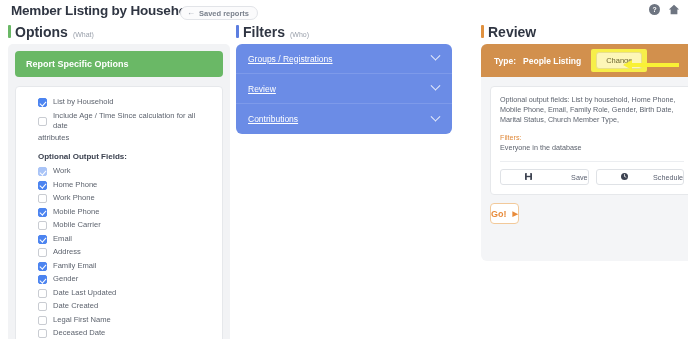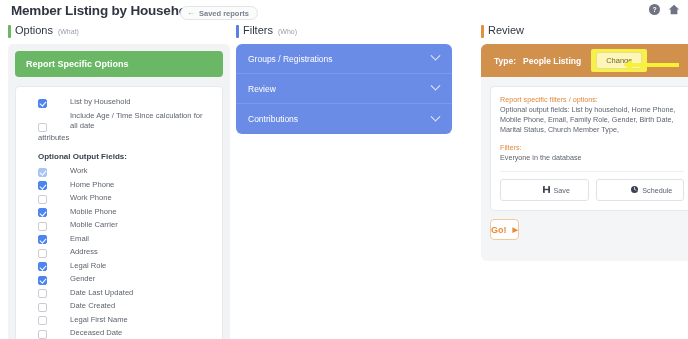--- a/index.html
+++ b/index.html
@@ -41,21 +41,21 @@
   .col-review  { left: 481px; width: 222px; }
 
   .sec-head {
     display: flex; align-items: baseline; gap: 5px;
     padding-left: 7px; position: relative; height: 17px;
   }
   .sec-head::before {
     content: ""; position: absolute; left: 0; top: 1px;
     width: 3px; height: 13px; border-radius: 1px; background: var(--bar);
   }
-  .sec-title { font-size: 11px; font-weight: normal; color: #2f3542; }
+  .sec-title { font-size: 14px; font-weight: bold; color: #2f3542; }
   .sec-sub { font-size: 7px; color: #9aa0ab; font-weight: normal; }
 
   
   .panel-options {
     margin-top: 3px;
     background: #f2f3f5;
     border-radius: 5px;
     padding: 7px;
     height: 309px;
     overflow: hidden;
@@ -64,21 +64,21 @@
     background: #6ab866; border-radius: 4px;
     height: 26px; display: flex; align-items: center; padding-left: 11px;
     color: #ffffff; font-size: 9px; font-weight: bold;
     margin-bottom: 9px;
   }
   .opt-card {
     background: #ffffff; border: 1px solid #e6e8eb; border-radius: 4px;
     padding: 10px 10px 10px 22px;
     height: 266px; overflow: hidden;
   }
-  .cb-row { display: flex; align-items: flex-end; gap: 23px; margin-bottom: 3px; }
+  .cb-row { display: flex; align-items: center; gap: 6px; margin-bottom: 3px; }
   .cb {
     width: 9px; height: 9px; min-width: 9px; border-radius: 2px;
     border: 1px solid #c9ccd2; background: #ffffff; margin-top: 1px;
     position: relative; cursor: pointer;
   }
   .cb.on { background: #4c84f0; border-color: #4c84f0; }
   .cb.dim { background: #a9c4f7; border-color: #a9c4f7; }
   .cb.on::after, .cb.dim::after {
     content: ""; position: absolute; left: 2.4px; top: 0.6px;
     width: 2.6px; height: 5px; border: solid #ffffff;
@@ -90,20 +90,21 @@
 
   
   .filters-box {
     margin-top: 3px; background: #6b8ce6; border-radius: 6px; overflow: hidden;
   }
   .filter-row {
     height: 30px; display: flex; align-items: center;
     justify-content: space-between; padding: 0 13px 0 12px;
     color: #ffffff; font-size: 8.5px; cursor: pointer;
     border-bottom: 1px solid #7d9aea;
+    text-decoration: underline;
   }
   .filter-row:last-child { border-bottom: none; }
   .chev { width: 7px; height: 7px; border: solid #e9eefc; border-width: 0 1.2px 1.2px 0; transform: rotate(45deg) translate(-2px,-2px); }
 
   
   .review-box {
     margin-top: 3px; background: #f4f5f7; border-radius: 6px;
     padding: 0 0 9px 0; overflow: hidden; height: 217px;
   }
   .type-bar {
@@ -126,22 +127,22 @@
   .review-card {
     background: #ffffff; border: 1px solid #e6e8eb; border-radius: 4px;
     margin: 9px 9px 0 9px; padding: 8px 9px 9px 9px;
   }
   .rv-head { font-size: 7.2px; color: #e08a3c; margin-bottom: 1px; }
   .rv-body { font-size: 7.2px; color: #5d636e; line-height: 10px; }
   .rv-gap { height: 8px; }
   .rv-divider { height: 1px; background: #eceef1; margin: 8px 0 7px 0; }
   .btn-row { display: flex; gap: 7px; }
   .sbtn {
-    flex: 1; height: 22px; border: 1px solid #dfe2e6; border-radius: 3px;
-    background: #ffffff; display: flex; align-items: center; justify-content: center;
+    flex: 1; height: 16px; border: 1px solid #dfe2e6; border-radius: 3px;
+    background: #ffffff; display: flex; align-items: center; justify-content: space-between;
     gap: 4px; font-size: 7.2px; color: #5a6070; cursor: pointer; padding-left: 24px;
   }
   .go-btn {
     margin: 8px 9px 0 9px; height: 21px;
     border: 1px solid #f2c99a; border-radius: 4px; background: #ffffff;
     display: flex; align-items: center; justify-content: center; gap: 6px;
     font-size: 9px; font-weight: bold; color: #e88b3a; cursor: pointer;
   }
 </style>
 </head>
@@ -214,21 +215,21 @@
         <div class="cb-row">
           <span class="cb on"></span>
           <span class="cb-lab">Email</span>
         </div>
         <div class="cb-row">
           <span class="cb"></span>
           <span class="cb-lab">Address</span>
         </div>
         <div class="cb-row">
           <span class="cb on"></span>
-          <span class="cb-lab">Legal Role</span>
+          <span class="cb-lab">Family Email</span>
         </div>
         <div class="cb-row">
           <span class="cb on"></span>
           <span class="cb-lab">Gender</span>
         </div>
         <div class="cb-row">
           <span class="cb"></span>
           <span class="cb-lab">Date Last Updated</span>
         </div>
         <div class="cb-row">
@@ -283,21 +284,20 @@
           <button class="change-btn">Change</button>
         </span>
         <span class="arrow">
           <svg width="56" height="10" viewBox="0 0 56 10">
               <path d="M0 5 L9 0 L9 3 L56 3 L56 7 L9 7 L9 10 Z" fill="#f9f135"></path>
             </svg>
         </span>
       </div>
 
       <div class="review-card">
-        <div class="rv-head">Report specific filters / options:</div>
         <div class="rv-body">Optional output fields: List by household, Home Phone, Mobile Phone, Email, Family Role, Gender, Birth Date, Marital Status, Church Member Type,</div>
         <div class="rv-gap"></div>
         <div class="rv-head">Filters:</div>
         <div class="rv-body">Everyone in the database</div>
         <div class="rv-divider"></div>
         <div class="btn-row">
           <button class="sbtn">
             <span>
               <svg width="7" height="7" viewBox="0 0 10 10">
                   <rect x="0" y="0" width="10" height="10" rx="1" fill="#3c4250"></rect>

